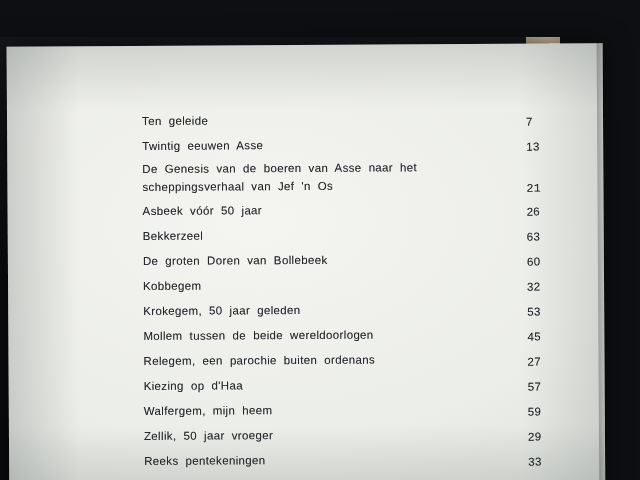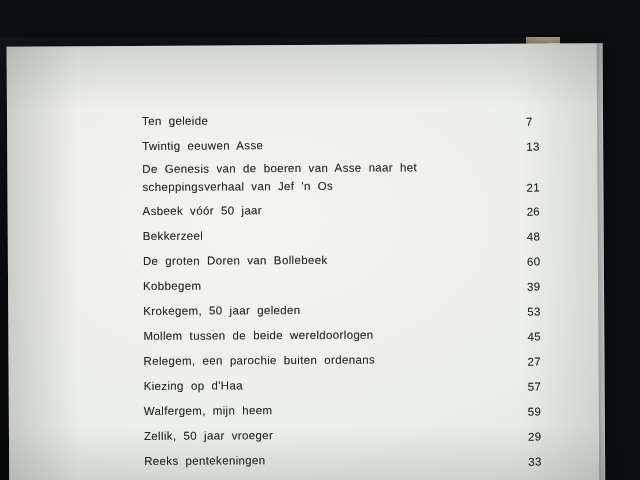--- a/index.html
+++ b/index.html
@@ -112,20 +112,21 @@
     position: absolute;
     right: 20px;
     top: 0;
     width: 26px;
     text-align: left;
     padding-top: 4px;
     font-size: 11.5px;
   }
   .toc-row.tall .toc-page {
     padding-top: 20px;
+    font-family: Liberation Mono, monospace;
   }
   
   .toc-title, .toc-page {
     text-shadow: 0 0 .6px rgba(35,38,43,.35);
   }
 </style>
 </head>
 <body>
 
 <div id="page">
@@ -152,31 +153,31 @@
         <span class="toc-page">21</span>
       </div>
 
       <div class="toc-row">
         <span class="toc-title">Asbeek  vóór  50  jaar</span>
         <span class="toc-page">26</span>
       </div>
 
       <div class="toc-row">
         <span class="toc-title">Bekkerzeel</span>
-        <span class="toc-page">48</span>
+        <span class="toc-page">63</span>
       </div>
 
       <div class="toc-row">
         <span class="toc-title">De  groten  Doren  van  Bollebeek</span>
         <span class="toc-page">60</span>
       </div>
 
       <div class="toc-row">
         <span class="toc-title">Kobbegem</span>
-        <span class="toc-page">39</span>
+        <span class="toc-page">32</span>
       </div>
 
       <div class="toc-row">
         <span class="toc-title">Krokegem,  50  jaar  geleden</span>
         <span class="toc-page">53</span>
       </div>
 
       <div class="toc-row">
         <span class="toc-title">Mollem  tussen  de  beide  wereldoorlogen</span>
         <span class="toc-page">45</span>

